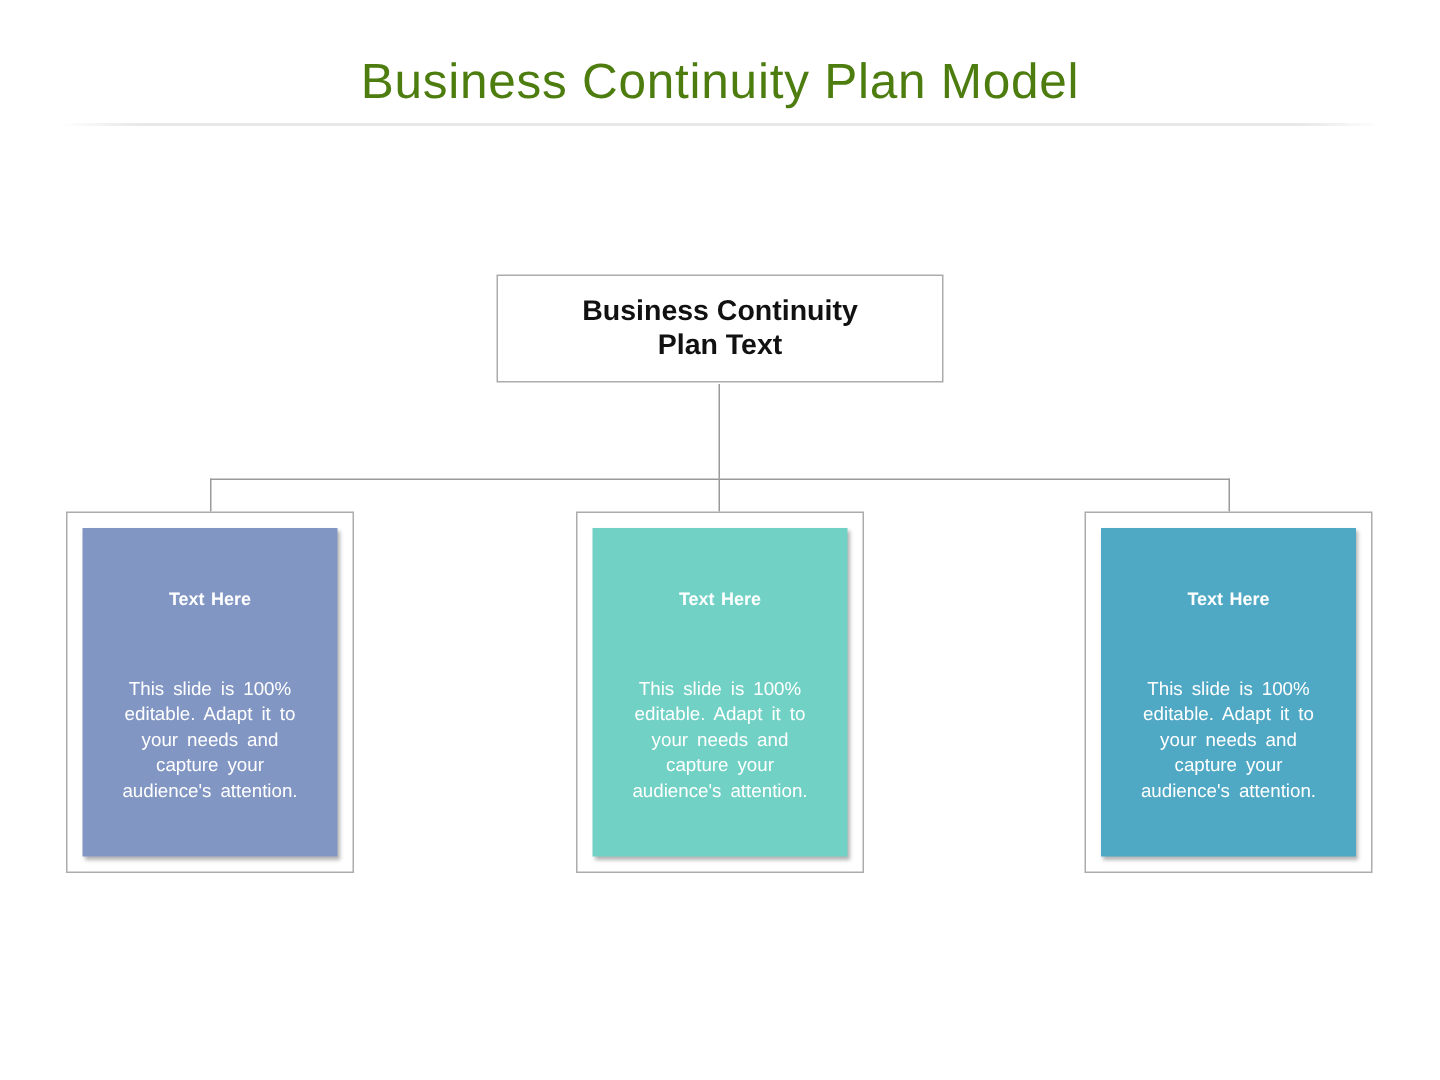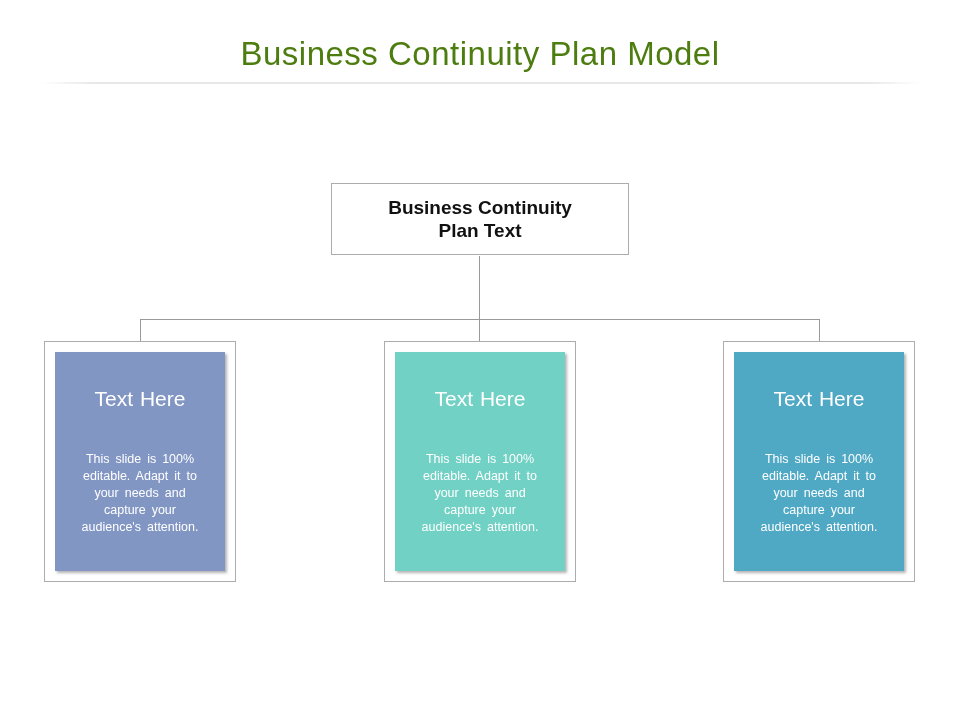--- a/index.html
+++ b/index.html
@@ -89,22 +89,22 @@
     display: flex;
     flex-direction: column;
     align-items: center;
     justify-content: center;
     text-align: center;
     color: #ffffff;
     padding: 4px;
     box-sizing: border-box;
   }
   .child-heading {
-    font-size: 21px;
-    font-weight: 400;
+    font-size: 12px;
+    font-weight: 700;
     line-height: 22px;
     margin-bottom: 9px;
     word-spacing: 1px;
   }
   .child-body {
     font-size: 12.5px;
     line-height: 17px;
     word-spacing: 2.5px;
     margin-top: 32px;
   }

